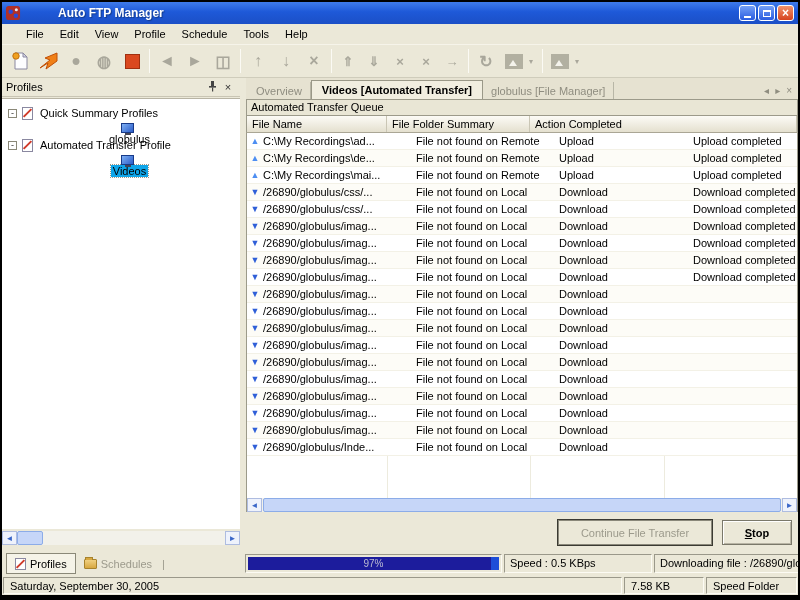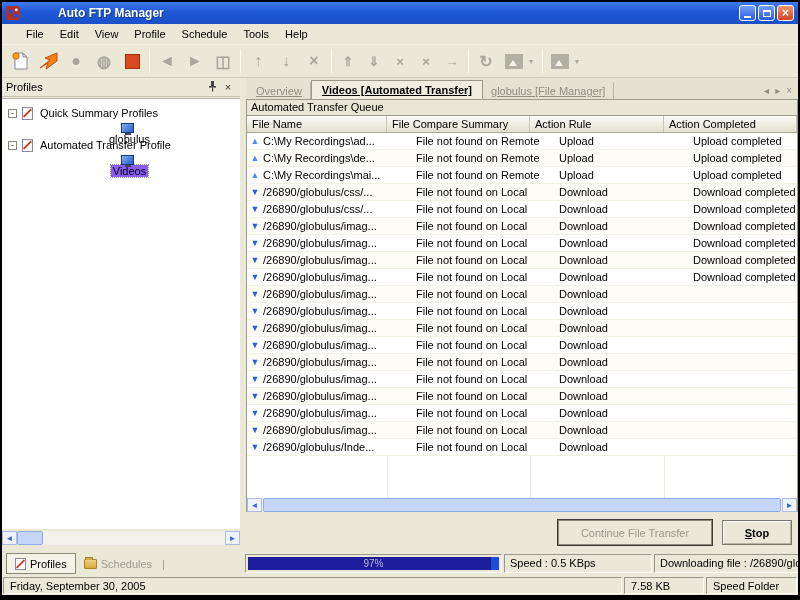--- a/index.html
+++ b/index.html
@@ -48,31 +48,31 @@
   .tree { position:absolute; left:0; top:20px; right:0; bottom:22px; background:#fff; border-top:1px solid #b8b4a4; padding-top:6px; overflow:hidden; }
   .tree-row { height:16px; display:flex; align-items:center; padding-left:6px; }
   .tree-row[data-level="1"] { padding-left:17px;flex-direction:column; }
   .expander { width:9px; height:9px; border:1px solid #8a8878; background:#fff; font-size:9px; line-height:7px; text-align:center; margin-right:5px; color:#333; }
   .expander:empty { visibility:hidden; }
   .tree-icon { width:14px; height:13px; margin-right:5px; position:relative; flex:none; }
   .tree-icon[data-icon="profile-icon"] { width:11px; height:13px; background:#fff; border:1px solid #8a88a0; }
   .tree-icon[data-icon="profile-icon"]::after { content:""; position:absolute; left:-1px; top:4px; width:11px; height:2px; background:#d03a2a; transform:rotate(-45deg); }
   .tree-icon[data-icon="computer-icon"] { width:13px; height:10px; background:linear-gradient(135deg,#7fb0f4,#2a5cc8); border:1px solid #183a88; }
   .tree-icon[data-icon="computer-icon"]::after { content:""; position:absolute; left:3px; bottom:-3px; width:6px; height:2px; background:#445; }
-  .tree-row.selected .tree-label { background:#8b5cf6; outline:1px dotted #9a9888; }
+  .tree-row.selected .tree-label { background:#0ea5e9; outline:1px dotted #9a9888; }
   .tree-label { padding:0 2px; }
   .sb-hscroll { position:absolute; left:0; bottom:6px; right:0; height:14px; display:flex; background:#f2f1ea; }
   .scroll-arrow { width:15px; height:14px; background:#eef2fc; border:1px solid #aebce0; color:#3a66c8; font-size:8px; display:flex; align-items:center; justify-content:center; }
   .sb-thumb { width:26px; height:14px; background:#c6d6f8; border:1px solid #8cace8; border-radius:2px; }
   .sb-hscroll .spacer, .ct-hscroll .spacer { flex:1; }
   .sb-hscroll .scroll-arrow:last-child { margin-left:auto; }
 
   
   .tabbar { height:21px; display:flex; align-items:flex-end; background:#e6e2d1; padding-left:2px; }
-  .ctab { padding:3px 8px 2px; color:#8f8d80; white-space:nowrap;text-decoration:underline; }
+  .ctab { padding:3px 8px 2px; color:#8f8d80; white-space:nowrap; }
   .ctab:not(.active) { border-right:1px solid #b8b6a6; }
   .ctab.active { background:#f1eee0; border:1px solid #9a9888; border-bottom:none; font-weight:bold; color:#000; padding:3px 10px; }
   .tabnav { margin-left:auto; display:flex; gap:6px; padding:0 6px 3px 0; color:#8f8d80; font-size:10px; }
 
   
   .caption { height:17px; background:#e9e6d5; border:1px solid #9c9a8a; padding-left:4px; line-height:15px; }
   .colheader { height:17px; display:flex; background:linear-gradient(180deg,#fcfbf6,#e4e0cf); border-bottom:1px solid #aaa695; border-left:1px solid #9c9a8a; border-right:1px solid #9c9a8a; }
   .colheader .col { padding:2px 0 0 5px; border-right:1px solid #cac6b5; overflow:hidden; white-space:nowrap; }
   .col-0 { width:140px; } .col-1 { width:143px; } .col-2 { width:134px; } .col-3 { flex:1; border-right:none; }
 
@@ -279,22 +279,21 @@
           <span>◂</span>
           <span>▸</span>
           <span>×</span>
         </span>
       </div>
 
       <div class="caption">Automated Transfer Queue</div>
 
       <div class="colheader">
         <span class="col col-0">File Name</span>
-        <span class="col col-1">File Compare Summary</span>
-        <span class="col col-2">Action Rule</span>
+        <span class="col col-1">File Folder Summary</span>
         <span class="col col-3">Action Completed</span>
       </div>
 
       <div class="rows">
 
           <div class="trow">
             <span class="cell c-name">
               <i class="arrow" data-dir="up"></i>
               <span>C:\My Recordings\ad...</span>
             </span>
@@ -514,18 +513,18 @@
       <div class="pbar-track">
         <div class="pbar-fill"></div>
         <div class="pbar-label">97%</div>
       </div>
     </div>
     <div class="fcell cell-speed">Speed : 0.5 KBps</div>
     <div class="fcell cell-download">Downloading file : /26890/globulus/images/button_cart.g</div>
   </div>
 
   <div class="statusbar">
-    <span class="scell st-date">Friday, September 30, 2005</span>
+    <span class="scell st-date">Saturday, September 30, 2005</span>
     <span class="scell st-size">7.58 KB</span>
     <span class="scell st-folder">Speed Folder</span>
   </div>
 
 </div>
 
 </body></html>

